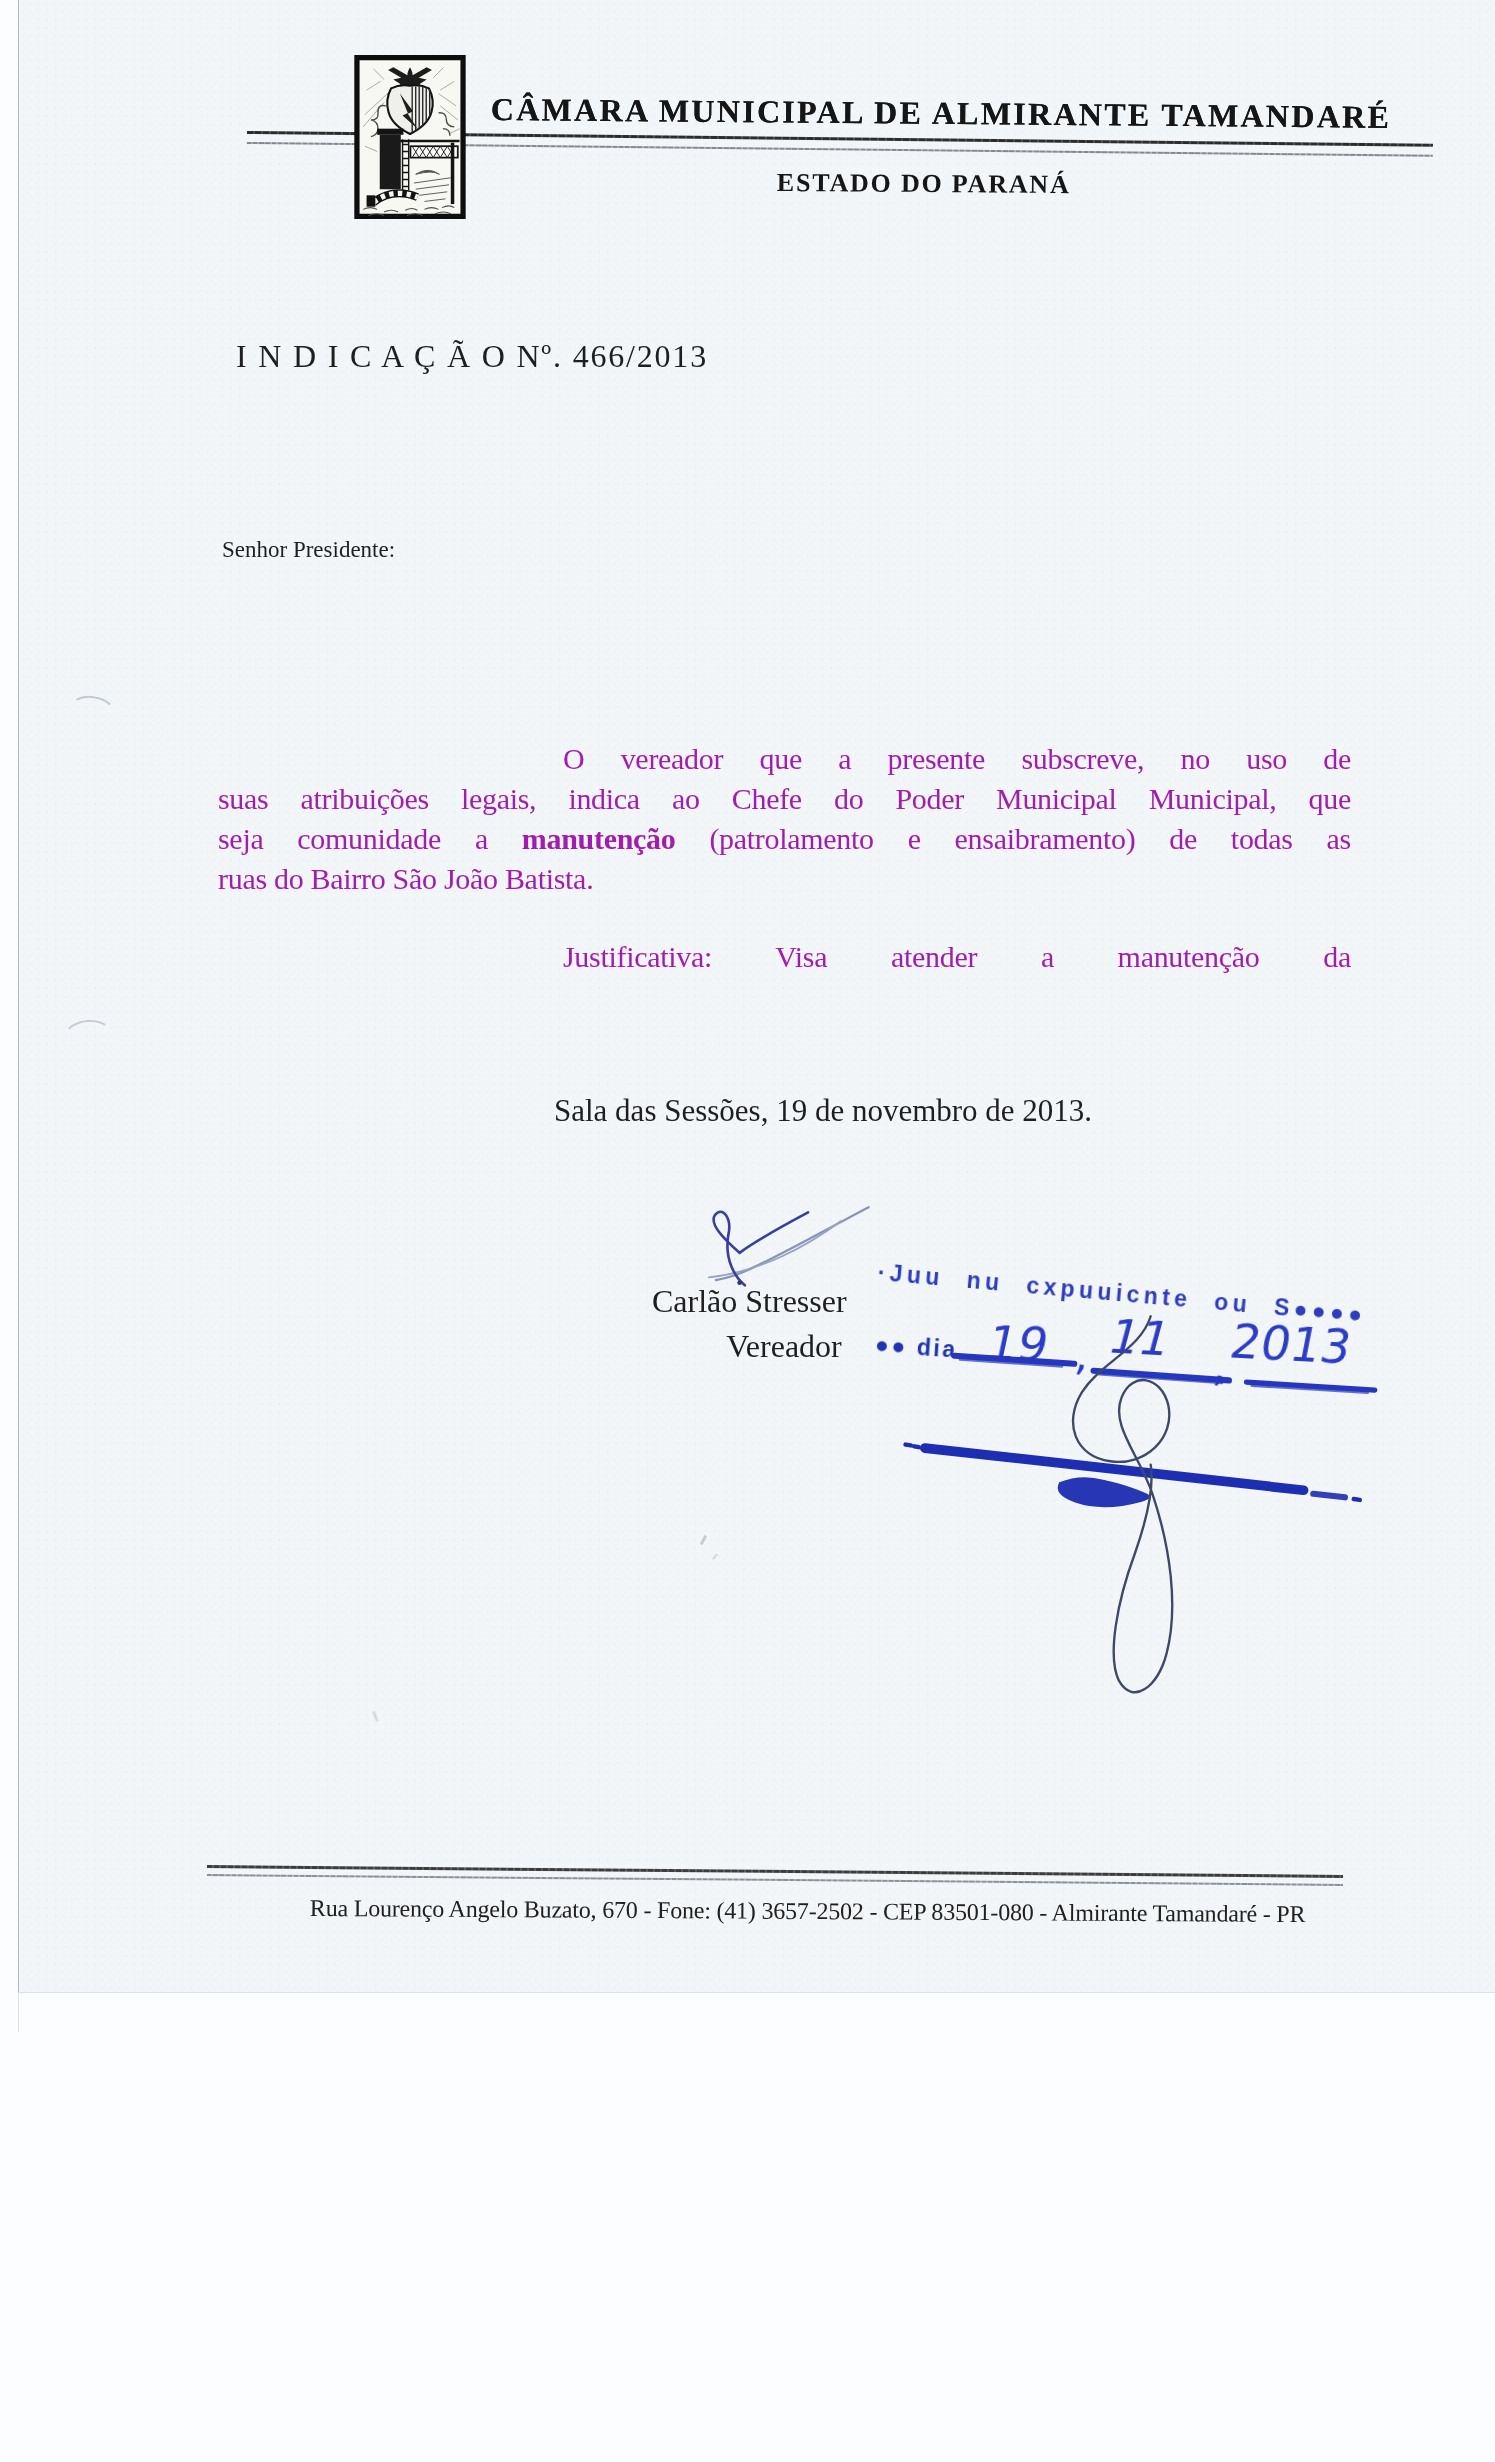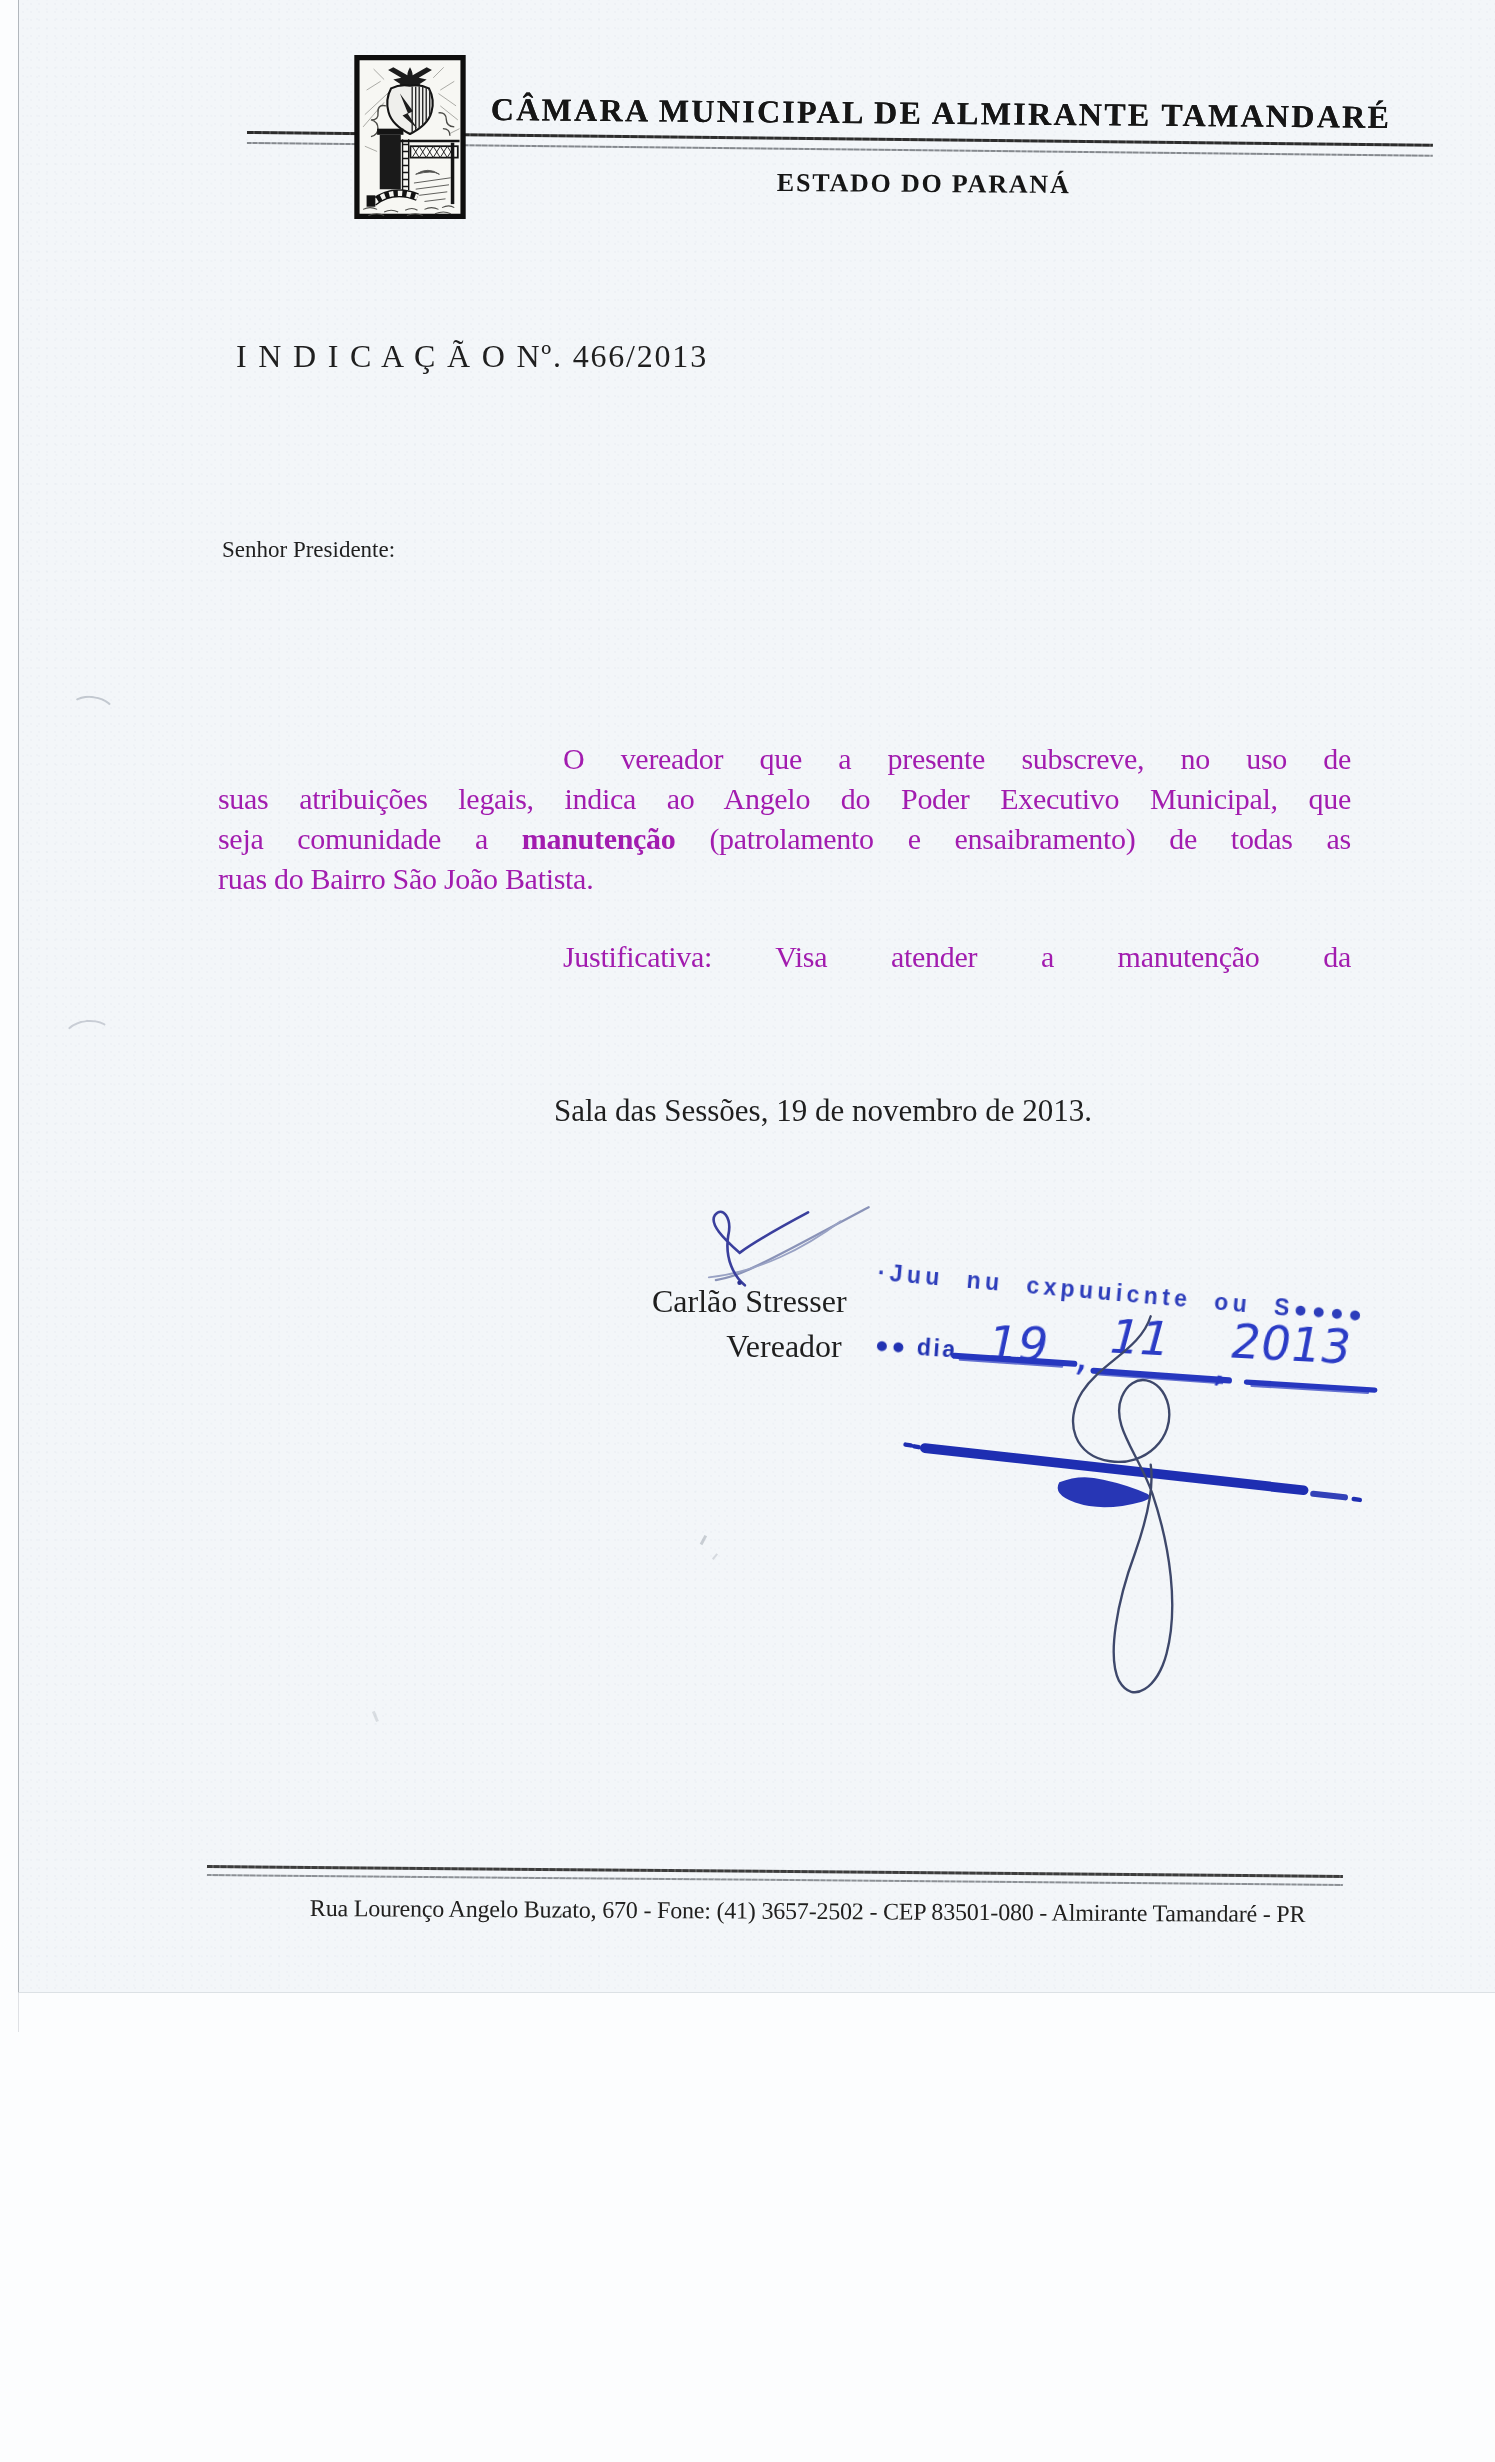--- a/index.html
+++ b/index.html
@@ -131,21 +131,21 @@
   </svg>
 
   <div class="abs serif org-title">CÂMARA MUNICIPAL DE ALMIRANTE TAMANDARÉ</div>
   <div class="abs serif org-sub">ESTADO DO PARANÁ</div>
 
   <div class="abs sans doc-number">I N D I C A Ç Ã O Nº. 466/2013</div>
   <div class="abs sans salutation">Senhor Presidente:</div>
 
   <div class="abs sans para p1">
     <div class="jline ind">O vereador que a presente subscreve, no uso de</div>
-    <div class="jline">suas atribuições legais, indica ao Angelo do Poder Executivo Municipal, que</div>
+    <div class="jline">suas atribuições legais, indica ao Chefe do Poder Municipal Municipal, que</div>
     <div class="jline"><span>seja comunidade a </span><span style="font-weight:700">manutenção</span><span> (patrolamento e ensaibramento) de todas as</span></div>
     <div class="lline">ruas do Bairro São João Batista.</div>
   </div>
 
   <div class="abs sans para p2">
     <div class="jline ind">Justificativa: Visa atender a manutenção da</div>
   </div>
 
   <div class="abs sans dateline">Sala das Sessões, 19 de novembro de 2013.</div>
 

